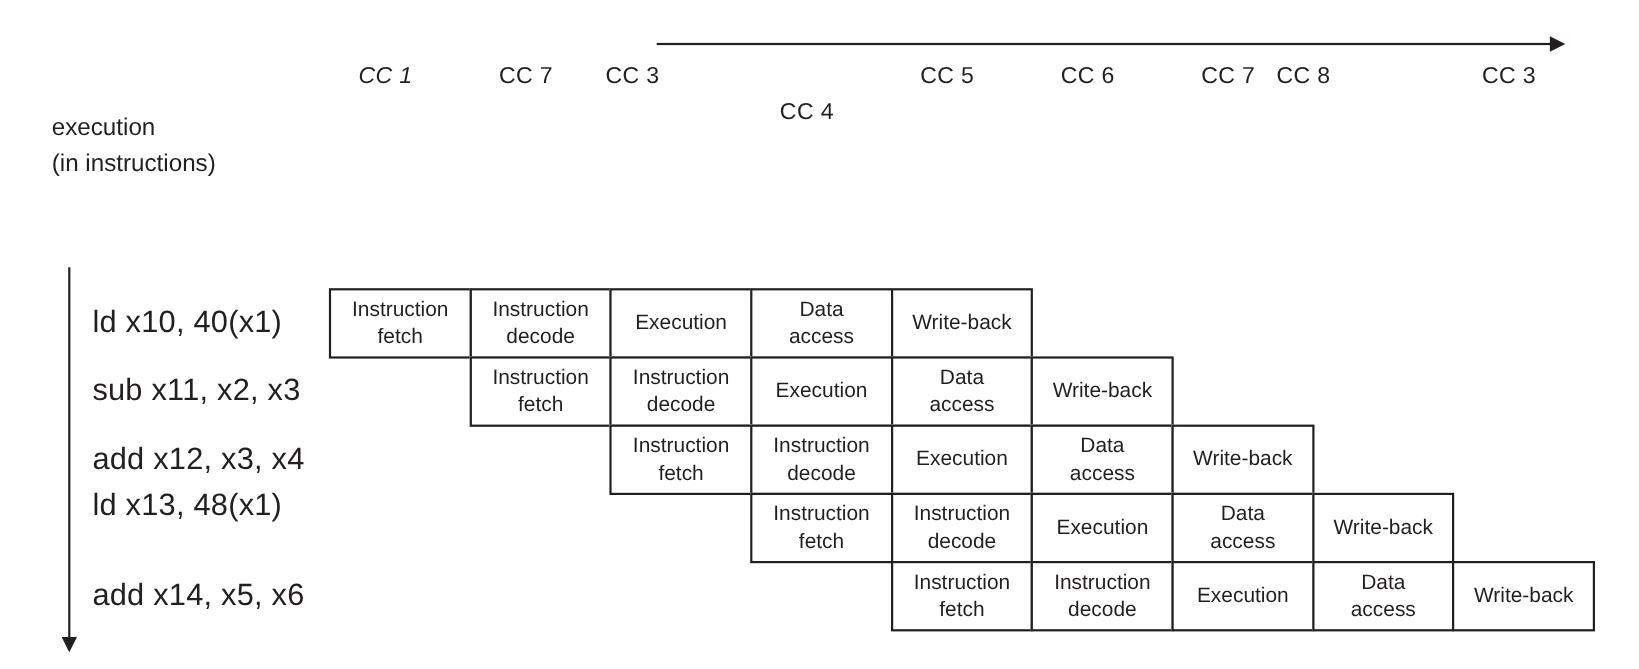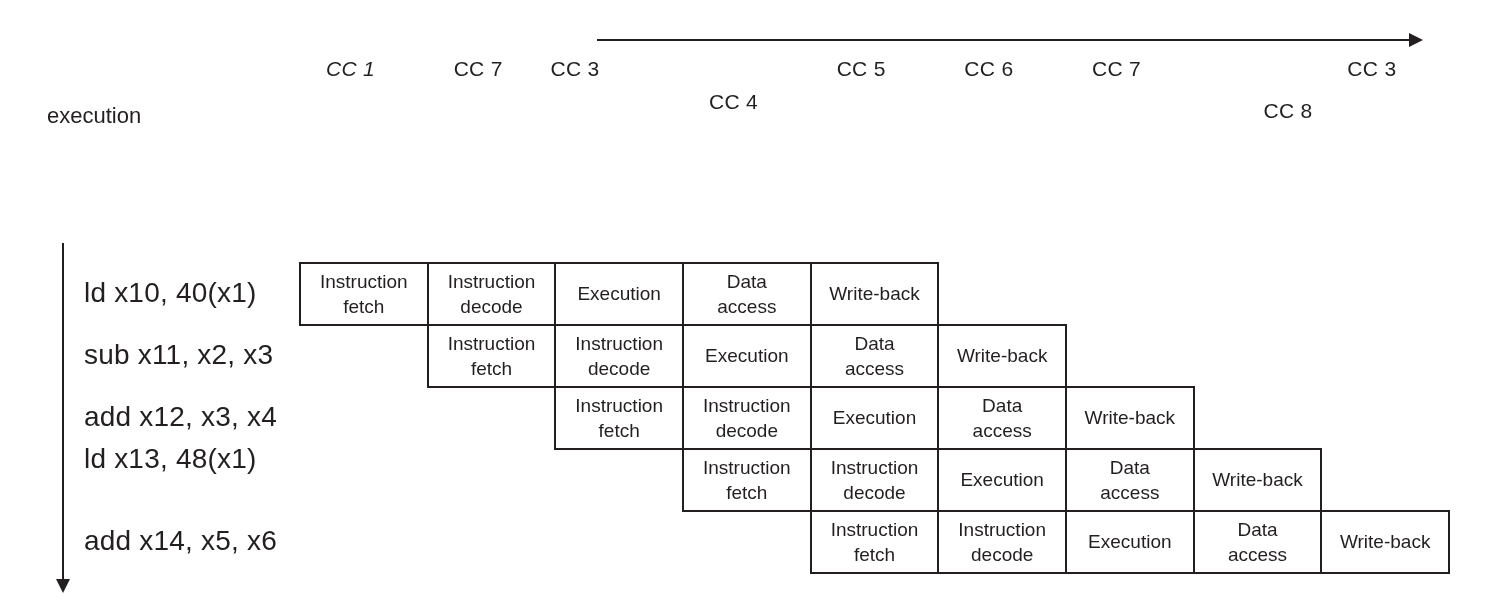--- a/index.html
+++ b/index.html
@@ -102,25 +102,26 @@
   <div class="time-line"></div>
   <div class="time-head"></div>
   <div id="cc-labels">
       <div class="cc-label" style="left: 286.5px; font-style: italic;">CC 1</div>
       <div class="cc-label" style="left: 414.17px;">CC 7</div>
       <div class="cc-label" style="left: 511px;">CC 3</div>
       <div class="cc-label" style="left: 669.51px; margin-top: 33px;">CC 4</div>
       <div class="cc-label" style="left: 797.18px;">CC 5</div>
       <div class="cc-label" style="left: 924.85px;">CC 6</div>
       <div class="cc-label" style="left: 1052.52px;">CC 7</div>
-      <div class="cc-label" style="left: 1224px; margin-top: 42px;">CC 8</div>
+      <div class="cc-label" style="left: 1121px;">CC 8</div>
       <div class="cc-label" style="left: 1307.86px;">CC 3</div>
     </div>
   <div class="program-label" id="program-order-label">
       <div>execution</div>
+      <div>(in instructions)</div>
     </div>
   <div class="v-line"></div>
   <div class="v-head"></div>
   <div id="instruction-labels">
       <div class="ins-label" style="top: 261px;">ld x10, 40(x1)</div>
       <div class="ins-label" style="top: 323px;">sub x11, x2, x3</div>
       <div class="ins-label" style="top: 385px;">add x12, x3, x4</div>
       <div class="ins-label" style="top: 427px;">ld x13, 48(x1)</div>
       <div class="ins-label" style="top: 509px;">add x14, x5, x6</div>
     </div>

